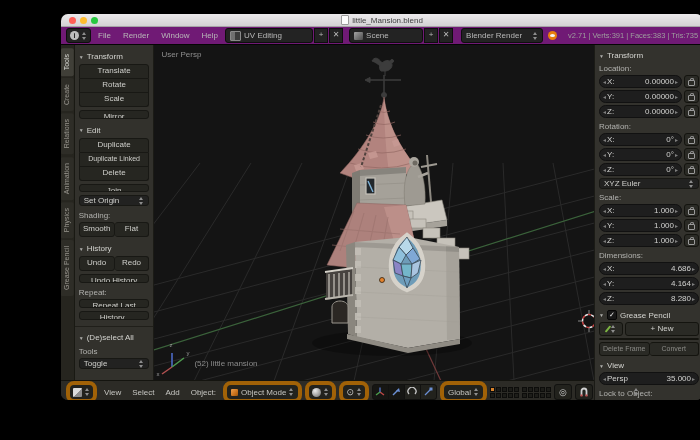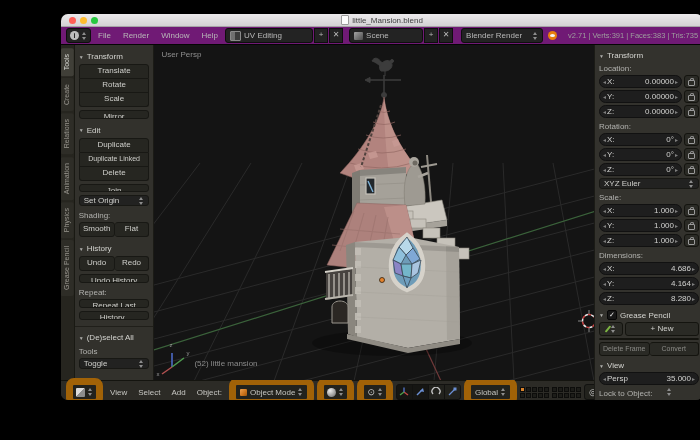--- a/index.html
+++ b/index.html
@@ -87,21 +87,21 @@
   .nbtn{height:12px;background:#2a2a25;border:1px solid #14140f;border-radius:3px;color:#cfcfcb;line-height:11px;
         text-align:center;margin-bottom:2px;overflow:hidden;white-space:nowrap;}
   .dim-txt{color:#8a8a86;}
   .gprow{display:flex;gap:2px;margin-bottom:2px;}
   .pencil{width:2px;height:8px;background:#7cb342;transform:rotate(40deg);border-radius:1px;}
   .ocube{width:7px;height:7px;border-radius:1px;background:linear-gradient(135deg,#f0a14f,#c76f18 65%,#9a540f);}
   
   .h3d{height:22px;background:#2c2b26;border-top:1px solid #14140f;display:flex;align-items:center;
        padding:0 5px;gap:3px;font-size:8px;color:#c6c6c2;}
   .h3menu{padding:0 4px;white-space:nowrap;}
-  .hdrop{height:14px;background:#22221d;border:7px solid #a16207;border-radius:8px;display:flex;align-items:center;
+  .hdrop{height:14px;background:#22221d;border:4px solid #a16207;border-radius:8px;display:flex;align-items:center;
          gap:3px;padding:0 4px;white-space:nowrap;}
   .ibtn{width:16px;height:14px;background:#22221d;border:1px solid #121210;border-radius:3px;display:flex;
         align-items:center;justify-content:center;flex:none;}
   .manip{display:flex;}
   .manip .ibtn{border-radius:0;margin-left:-1px;width:15px;}
   .manip .ibtn:first-child{border-radius:3px 0 0 3px;margin-left:0;}
   .manip .ibtn:last-child{border-radius:0 3px 3px 0;}
   .manip .ibtn.pressed{background:#161613;}
   .sphere{width:9px;height:9px;border-radius:50%;background:radial-gradient(circle at 35% 30%,#ececec,#666);}
   .layers{display:grid;grid-template-columns:repeat(5,5px);grid-auto-rows:5px;gap:1px;}

